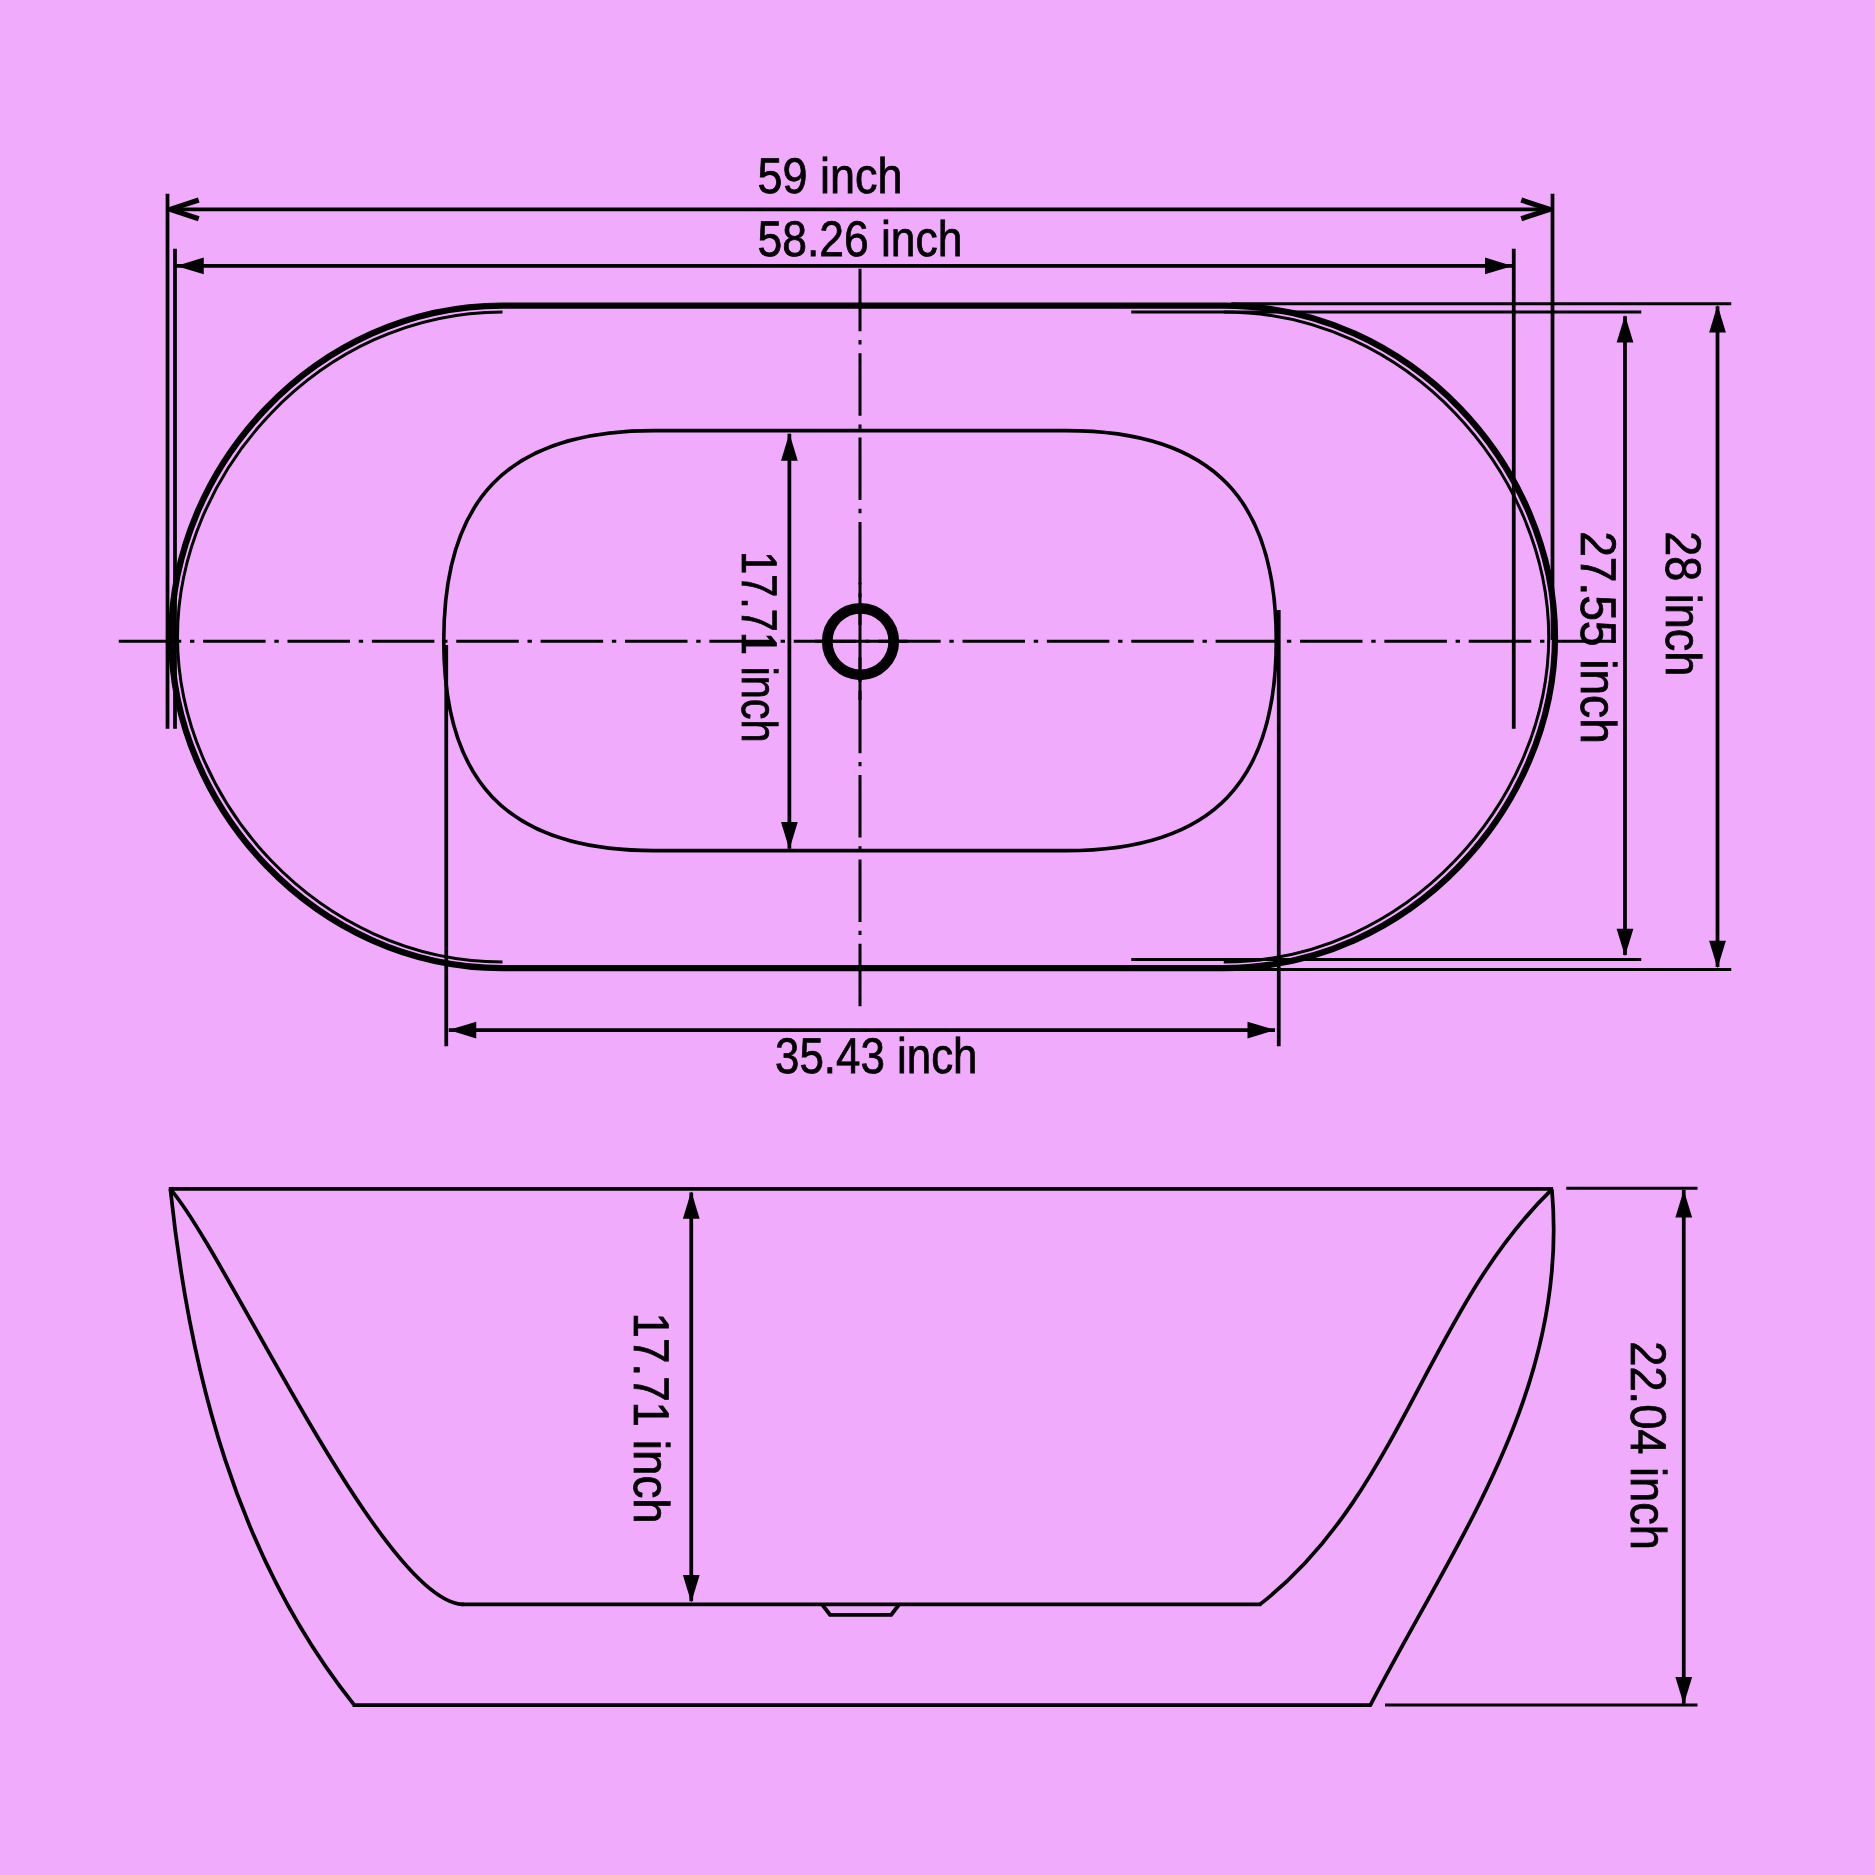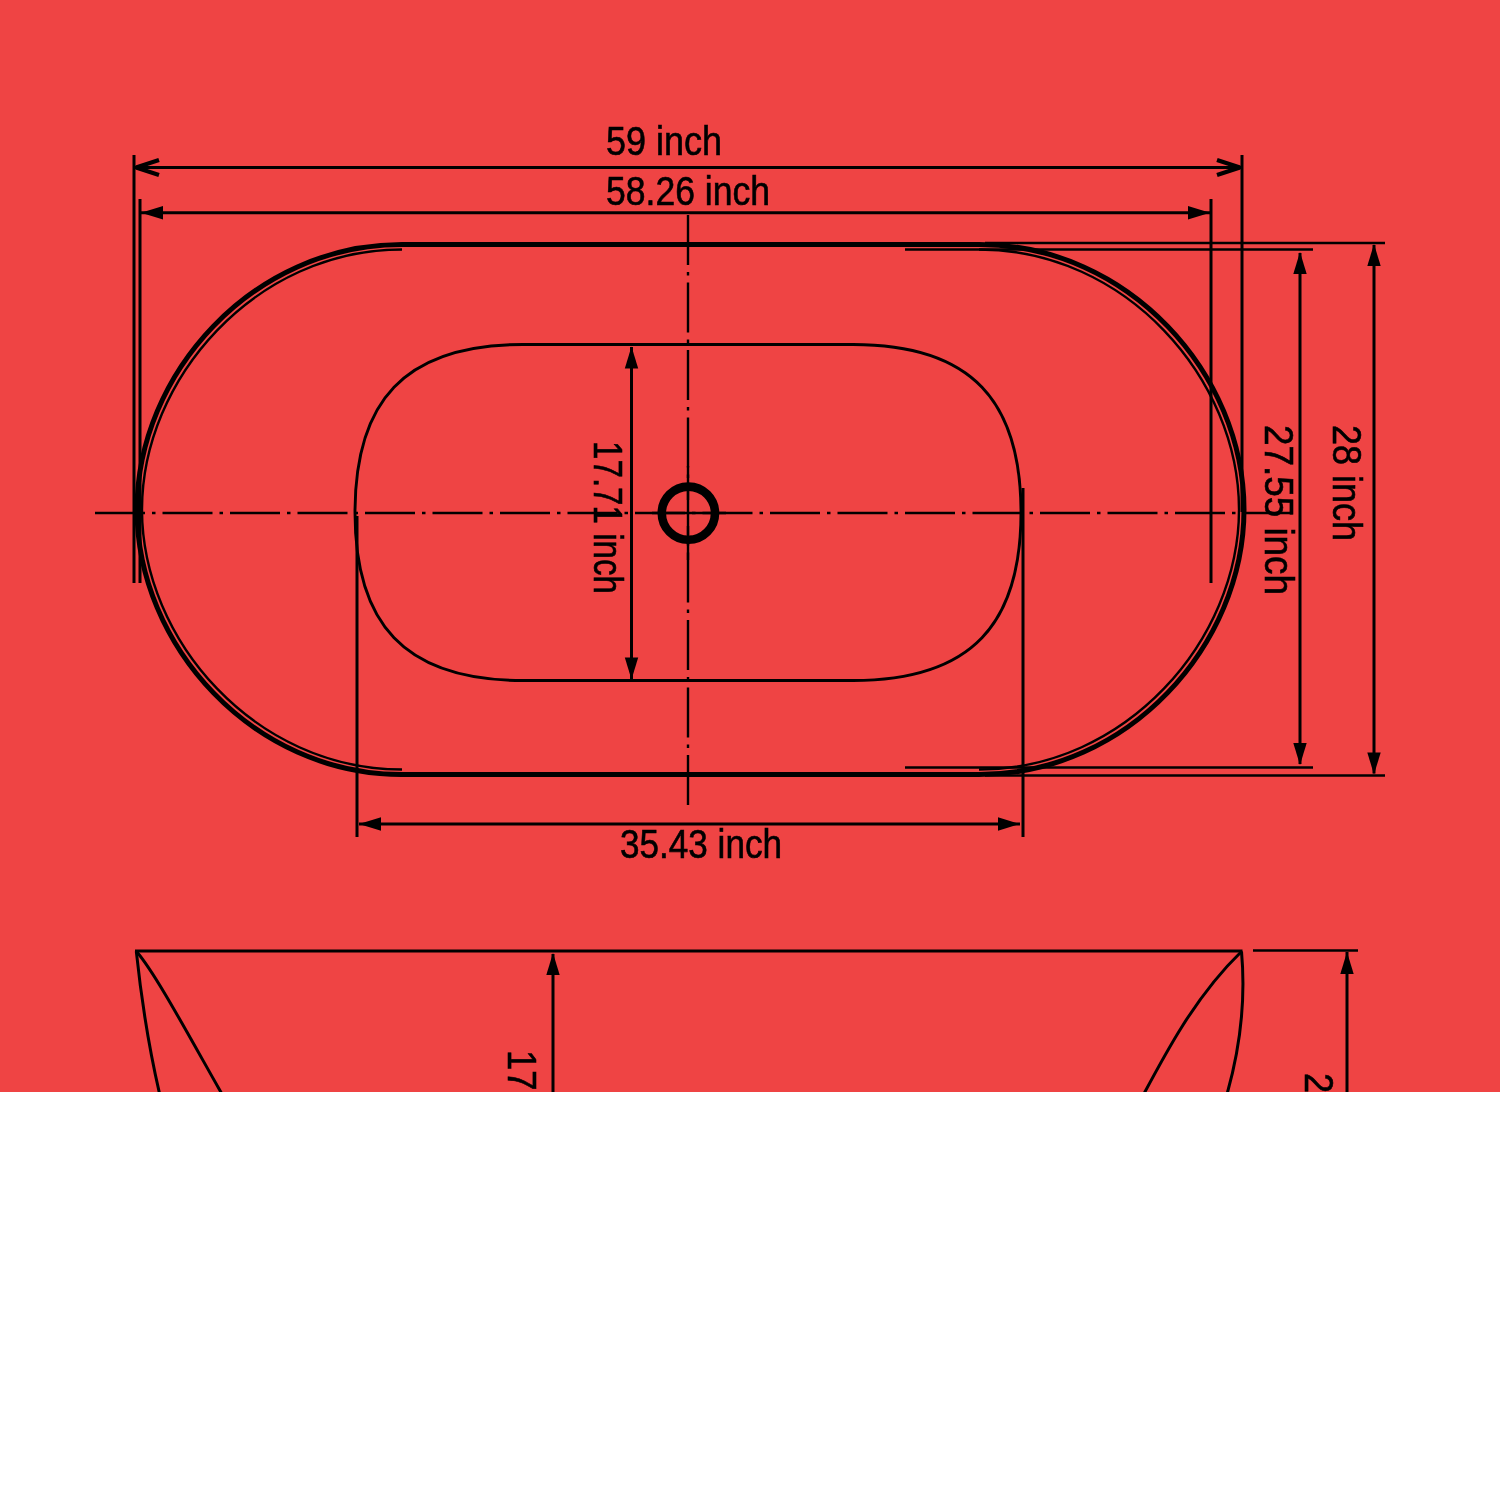--- a/index.html
+++ b/index.html
@@ -1,16 +1,16 @@
 <!DOCTYPE html>
 <html><head>
 <meta charset="utf-8">
 <style>
   html,body{margin:0;padding:0;background:#ffffff;}
-  .page{position:relative;width:1500px;height:1092px;background:#ef4444;overflow:hidden;}
+  .page{position:relative;width:1500px;height:1500px;background:#f0abfc;overflow:hidden;}
   svg{position:absolute;left:0;top:0;}
   text{font-family:"Liberation Sans",sans-serif;fill:#000;stroke:#000;stroke-width:0.6px;}
 </style>
 </head>
 <body>
 <div class="page">
 <svg width="1500" height="1500" viewBox="0 0 1500 1500">
 
   <path d="M 402 244.5 L 979 244.5 C 1129 244.5 1244 374.5 1244 509.5 C 1244 644.5 1129 774.5 979 774.5 L 402 774.5 C 252 774.5 137 644.5 137 509.5 C 137 374.5 252 244.5 402 244.5 Z" fill="none" stroke="#000" stroke-width="5"></path>
 

